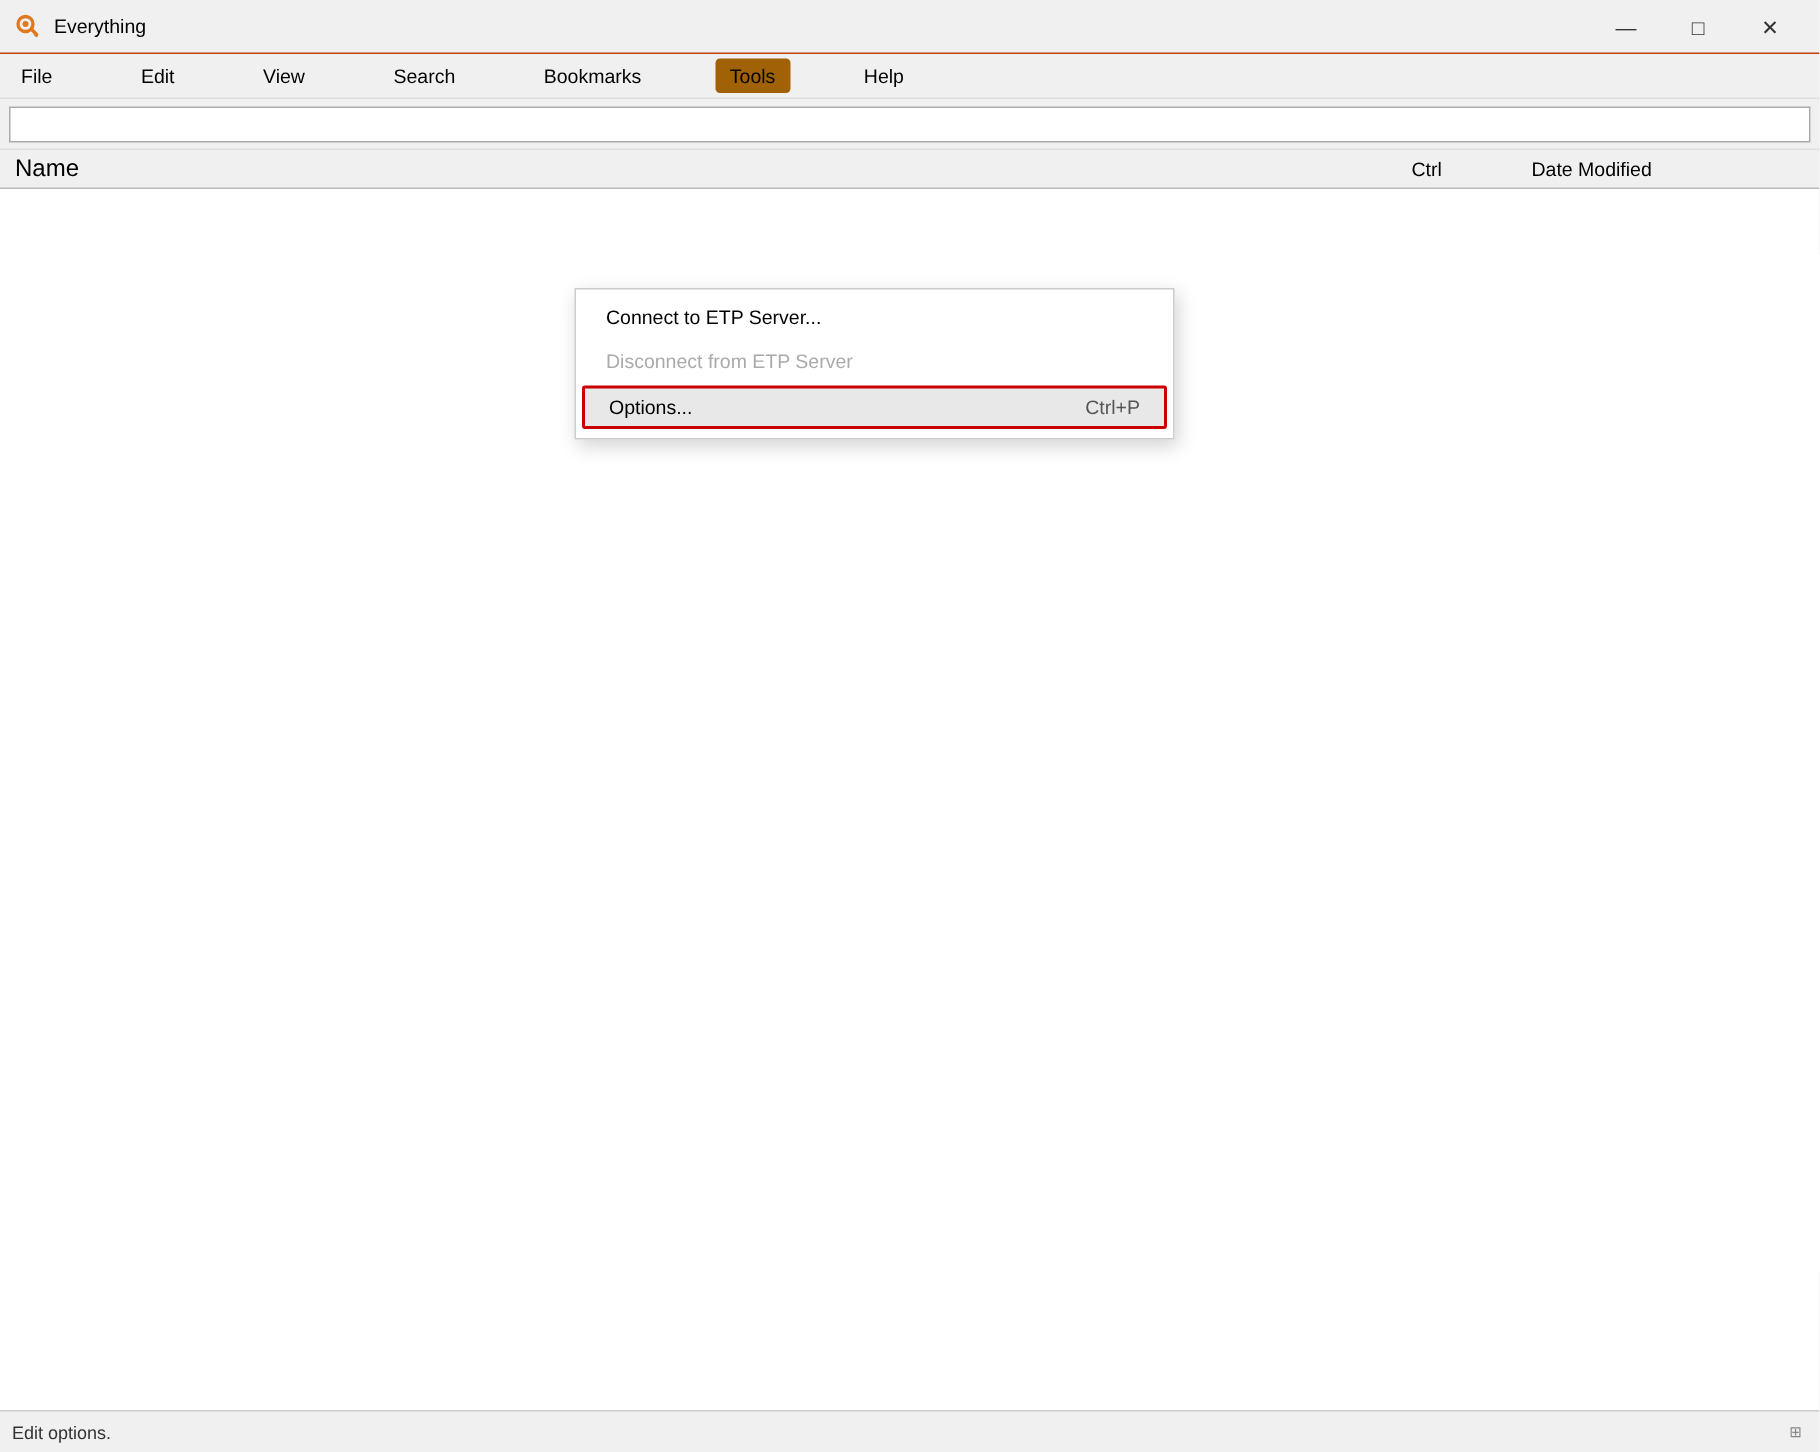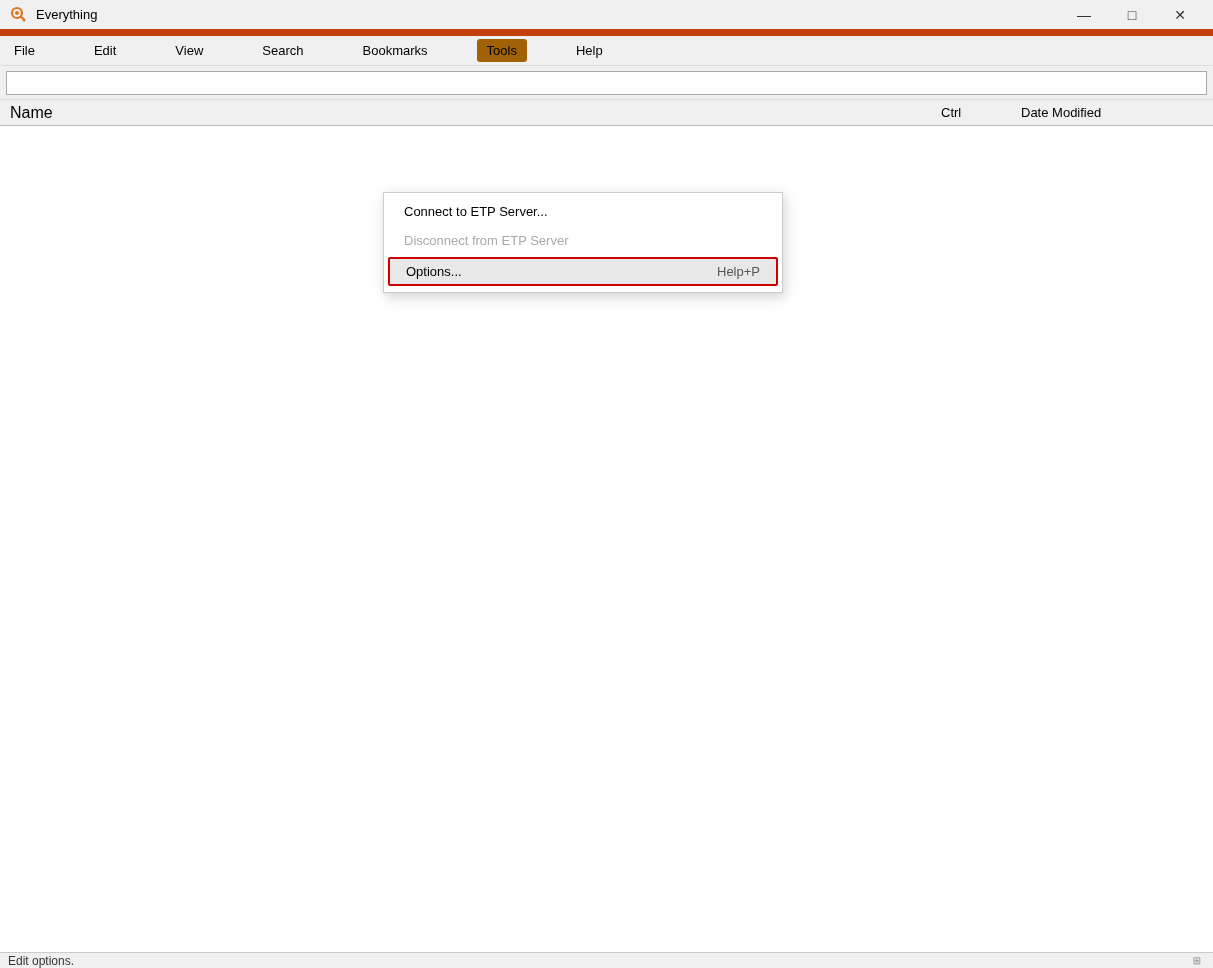--- a/index.html
+++ b/index.html
@@ -15,21 +15,21 @@
     }
 
     
     .title-bar {
       display: flex;
       align-items: center;
       justify-content: space-between;
       background: #f0f0f0;
       padding: 6px 10px;
       height: 36px;
-      border-bottom: 7px solid #c2410c;
+      border-bottom: 1px solid #c2410c;
     }
     .title-bar-left {
       display: flex;
       align-items: center;
       gap: 8px;
     }
     .title-bar-title {
       font-size: 13px;
       color: #000;
     }
@@ -130,21 +130,21 @@
       position: relative;
     }
 
     
     .status-bar {
       display: flex;
       align-items: center;
       justify-content: space-between;
       background: #f0f0f0;
       border-top: 1px solid #ccc;
-      height: 16px;
+      height: 28px;
       padding: 0 8px;
       font-size: 12px;
       color: #333;
     }
     .status-resize {
       width: 16px;
       height: 16px;
       display: flex;
       align-items: center;
       justify-content: center;
@@ -244,21 +244,21 @@
     <div class="dropdown-item">
       <span>Connect to ETP Server...</span>
       <span class="dropdown-shortcut"></span>
     </div>
     <div class="dropdown-item disabled">
       <span>Disconnect from ETP Server</span>
       <span class="dropdown-shortcut"></span>
     </div>
     <div class="dropdown-item highlighted">
       <span>Options...</span>
-      <span class="dropdown-shortcut">Help+P</span>
+      <span class="dropdown-shortcut">Ctrl+P</span>
     </div>
   </div>
 
 </div>
 
 <div class="status-bar">
   <span>Edit options.</span>
   <span class="status-resize">⊞</span>
 </div>
 

